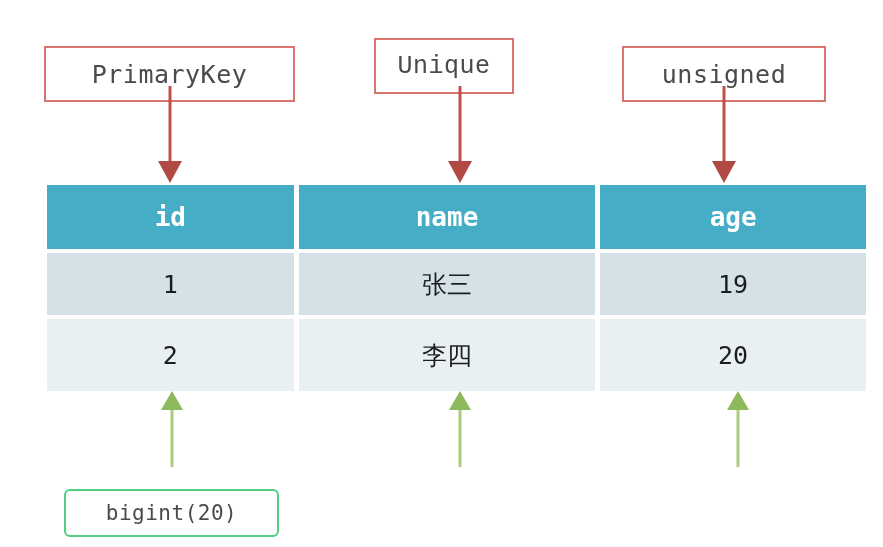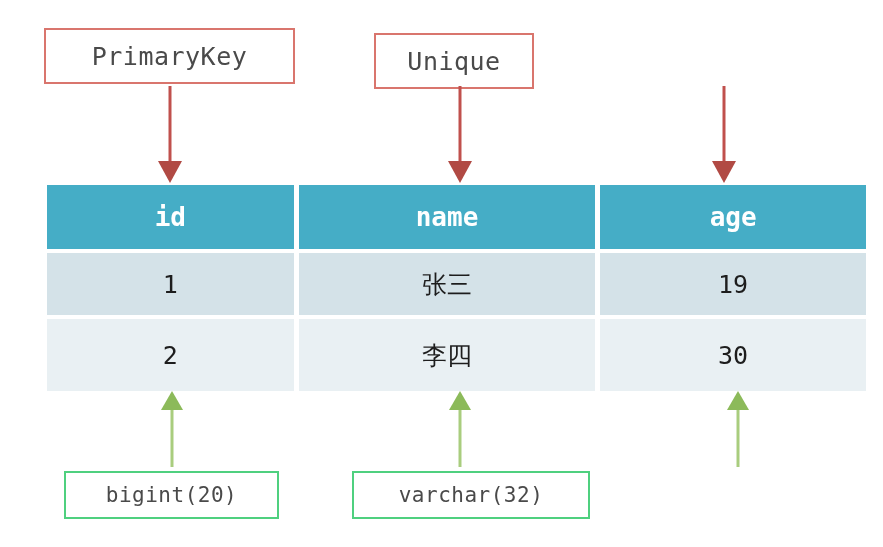--- a/index.html
+++ b/index.html
@@ -24,20 +24,21 @@
     box-sizing: border-box;
     background: #ffffff;
     display: flex;
     align-items: center;
     justify-content: center;
     font-family: "DejaVu Sans Mono", "Liberation Mono", monospace;
     font-size: 25px;
     color: #4a4a4a;
     letter-spacing: 0.5px;
     white-space: nowrap;
+    margin-top: 18px;
   }
   .anno-box.top {
     border: 2px solid #d9756d;
     height: 56px;
   }
   .anno-box.bottom {
     border: 2px solid #4fd07f;
     height: 48px;
     font-size: 21px;
   }
@@ -109,32 +110,32 @@
 </style>
 </head>
 <body>
 
 <div id="diagram">
 
   <div class="anno-box top" style="left:44px; top:28px; width:251px;">
     <span>PrimaryKey</span>
   </div>
 
-  <div class="anno-box top" style="left:374px; top:33px; width:160px;">
+  <div class="anno-box top" style="left:374px; top:20px; width:140px;font-family:Liberation Mono, monospace;">
     <span>Unique</span>
   </div>
 
+  <div class="anno-box top" style="left:622px; top:28px; width:204px;">
+    <span>unsigned</span>
+  </div>
 
-  <div class="anno-box bottom" style="left:64px; top:471px; width:215px;">
+  <div class="anno-box bottom" style="left:64px; top:471px; width:215px;border-radius:6px;">
     <span>bigint(20)</span>
   </div>
 
-  <div class="anno-box bottom" style="left:352px; top:471px; width:238px;">
-    <span>varchar(32)</span>
-  </div>
 
 
   <svg id="arrow-layer" viewBox="0 0 883 547">
 
     <g stroke="#c0504d" fill="#b14a44">
       <g>
         <line x1="170" y1="86" x2="170" y2="163" stroke-width="3"></line>
         <polygon points="158,161 182,161 170,183" stroke="none"></polygon>
       </g>
       <g>
@@ -173,18 +174,18 @@
     </thead>
     <tbody>
       <tr class="row-a">
         <td>1</td>
         <td class="cell-cjk">张三</td>
         <td>19</td>
       </tr>
       <tr class="row-b">
         <td>2</td>
         <td class="cell-cjk">李四</td>
-        <td>30</td>
+        <td>20</td>
       </tr>
     </tbody>
   </table>
 
 </div>
 
 </body></html>

